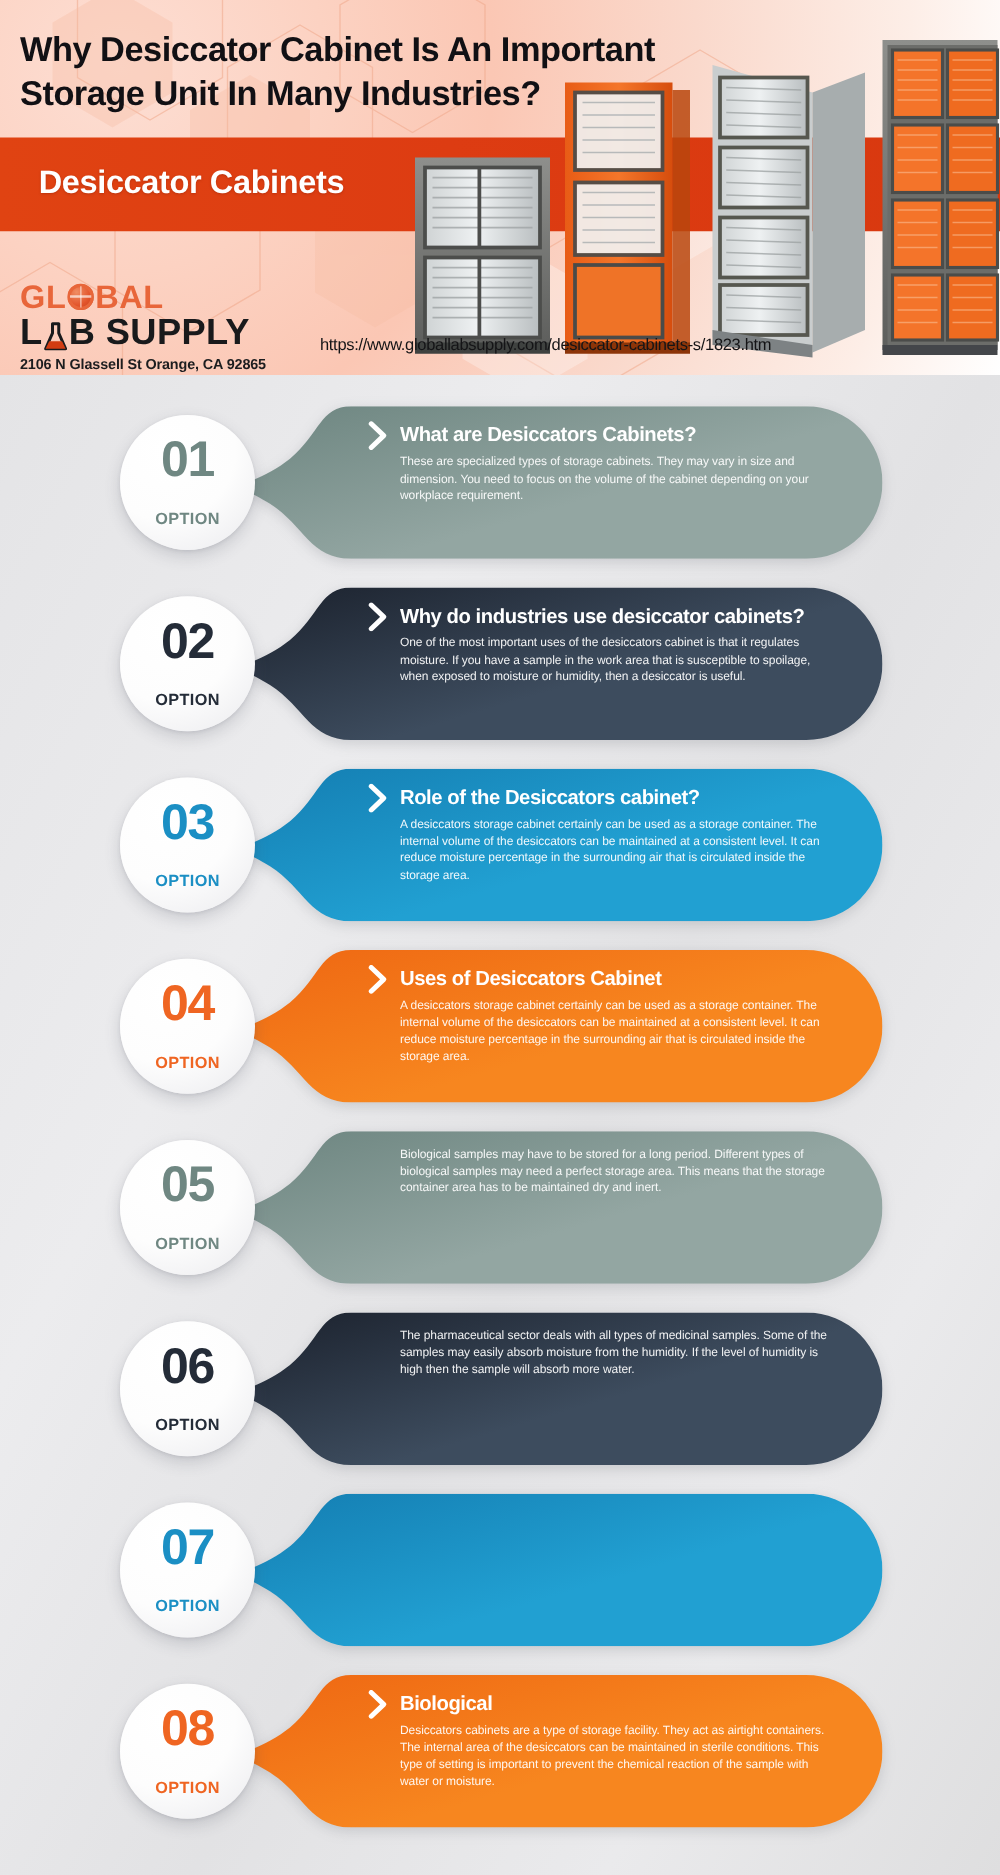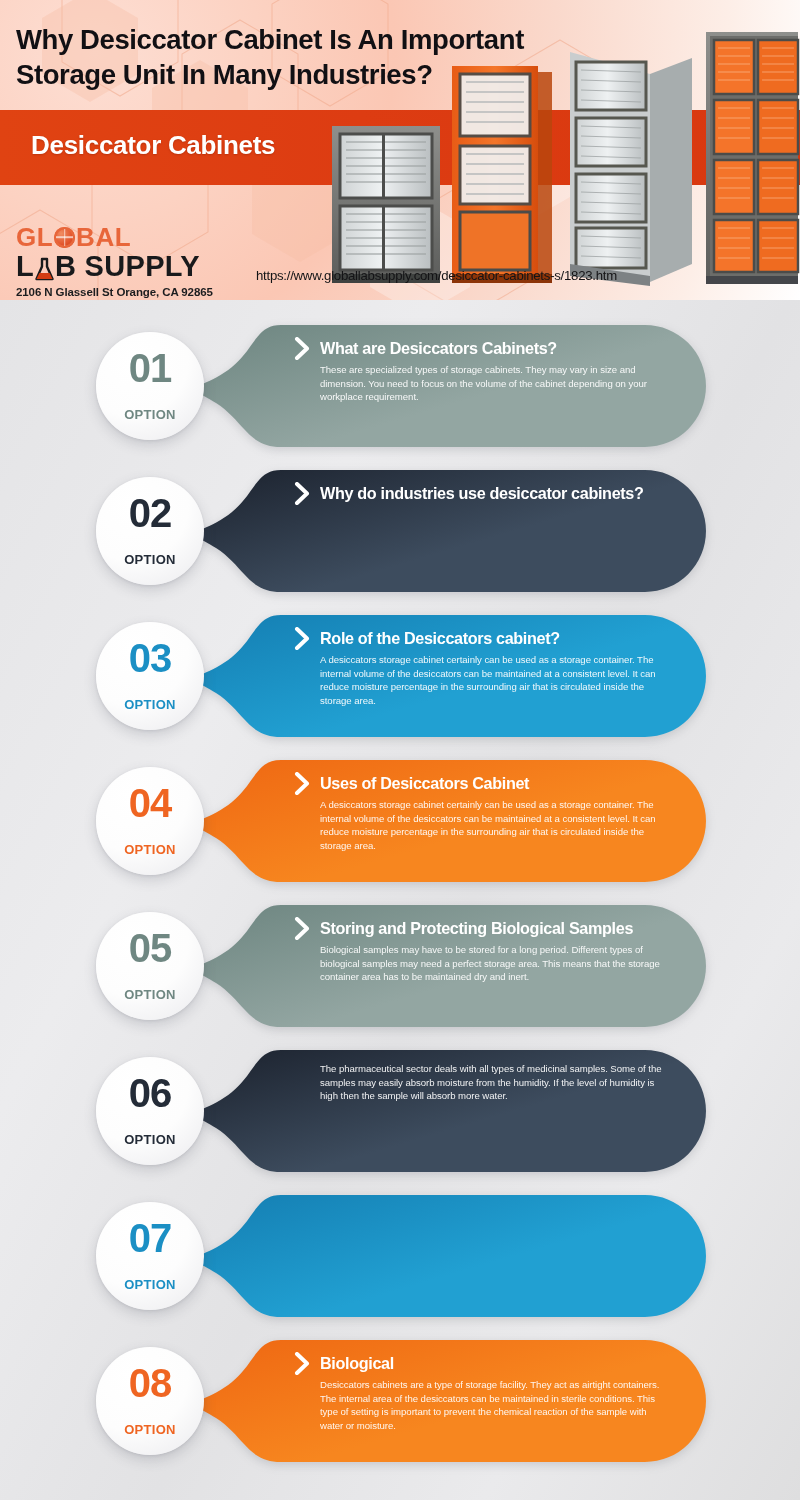--- a/index.html
+++ b/index.html
@@ -435,20 +435,21 @@
                  C 70 22 70 0 95 0 Z" fill="url(#g1)"></path>
       </svg>
 
       <div class="card-content">
         <div class="card-head">
           <svg class="chev" viewBox="0 0 17 23">
             <path d="M3 2 L13 11.5 L3 21" fill="none" stroke="#ffffff" stroke-width="4" stroke-linecap="round" stroke-linejoin="round"></path>
           </svg>
           <div class="card-title">Why do industries use desiccator cabinets?</div>
         </div>
+        <div class="card-body">One of the most important uses of the desiccators cabinet is that it regulates moisture. If you have a sample in the work area that is susceptible to spoilage, when exposed to moisture or humidity, then a desiccator is useful.</div>
       </div>
     </div>
 
     <div class="circle">
       <div class="num" style="color:#242c38">02</div>
       <div class="opt" style="color:#242c38">OPTION</div>
     </div>
   </div>
       <div class="opt-row" style="top: 310px;">
     <div class="card-wrap">
@@ -533,26 +534,20 @@
         <path d="M 95 0
                  H 459 A 61 61 0 0 1 459 122
                  H 95
                  C 62 122 58 96 30 78
                  C 14 68 2 64 2 64
                  C 2 64 26 58 46 42
                  C 70 22 70 0 95 0 Z" fill="url(#g4)"></path>
       </svg>
 
       <div class="card-content">
-        <div class="card-head">
-          <svg class="chev" viewBox="0 0 17 23">
-            <path d="M3 2 L13 11.5 L3 21" fill="none" stroke="#ffffff" stroke-width="4" stroke-linecap="round" stroke-linejoin="round"></path>
-          </svg>
-          <div class="card-title">Storing and Protecting Biological Samples</div>
-        </div>
         <div class="card-body">Biological samples may have to be stored for a long period. Different types of biological samples may need a perfect storage area. This means that the storage container area has to be maintained dry and inert.</div>
       </div>
     </div>
 
     <div class="circle">
       <div class="num" style="color:#6f8782">05</div>
       <div class="opt" style="color:#6f8782">OPTION</div>
     </div>
   </div>
       <div class="opt-row" style="top: 745px;">

